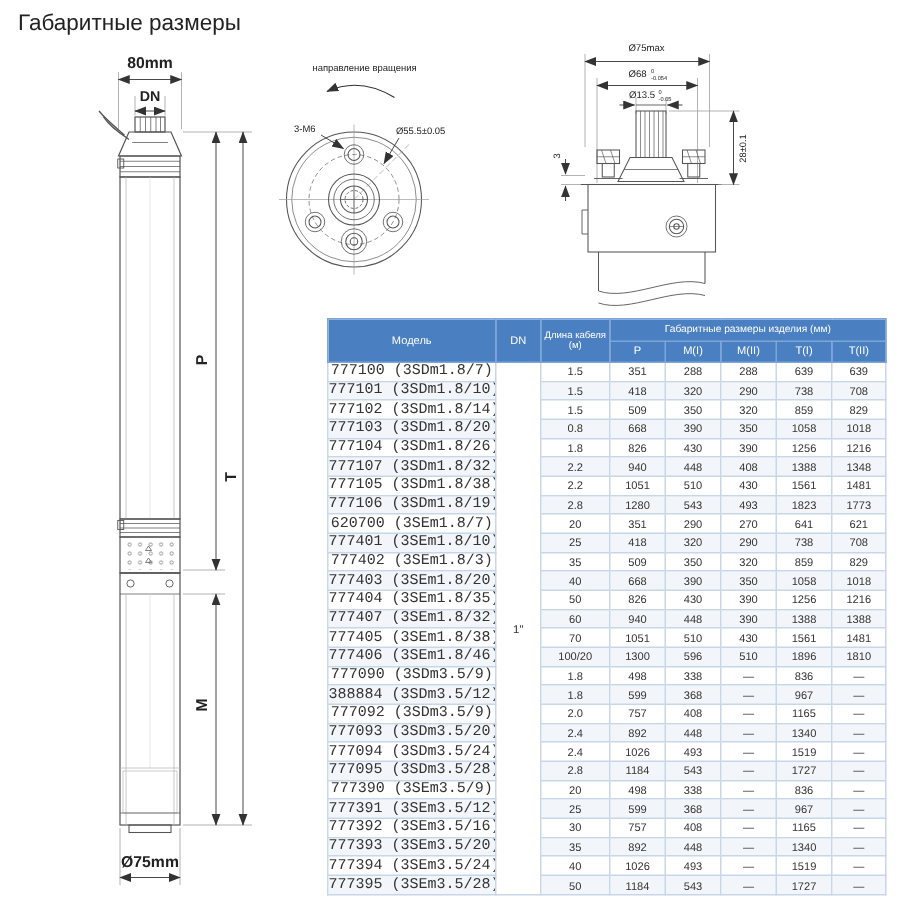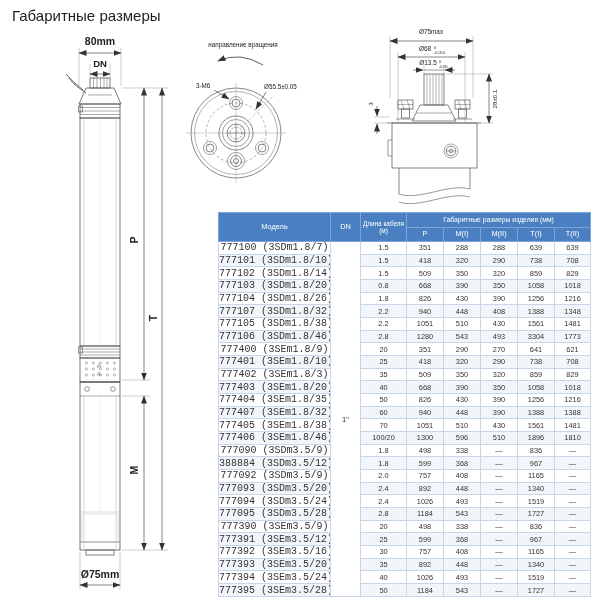--- a/index.html
+++ b/index.html
@@ -365,30 +365,30 @@
       <tr>
         <td class="model">777105 (3SDm1.8/38)</td>
         <td>2.2</td>
         <td>1051</td>
         <td>510</td>
         <td>430</td>
         <td>1561</td>
         <td>1481</td>
       </tr>
       <tr>
-        <td class="model">777106 (3SDm1.8/46)</td>
+        <td class="model">777106 (3SDm1.8/19)</td>
         <td>2.8</td>
         <td>1280</td>
         <td>543</td>
         <td>493</td>
-        <td>3304</td>
+        <td>1823</td>
         <td>1773</td>
       </tr>
       <tr>
-        <td class="model">777400 (3SEm1.8/9)</td>
+        <td class="model">620700 (3SEm1.8/7)</td>
         <td>20</td>
         <td>351</td>
         <td>290</td>
         <td>270</td>
         <td>641</td>
         <td>621</td>
       </tr>
       <tr>
         <td class="model">777401 (3SEm1.8/10)</td>
         <td>25</td>

